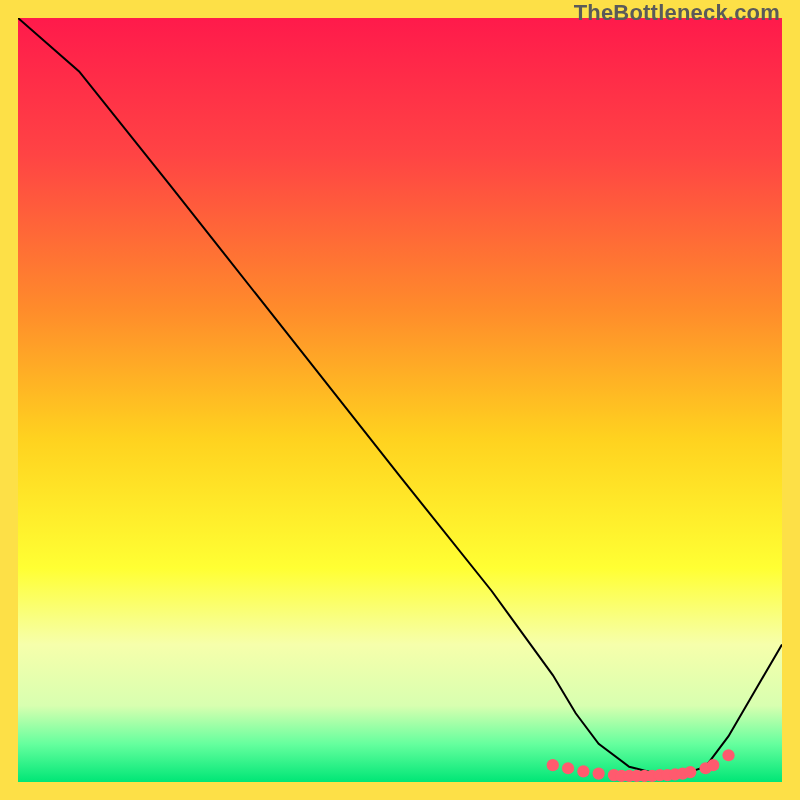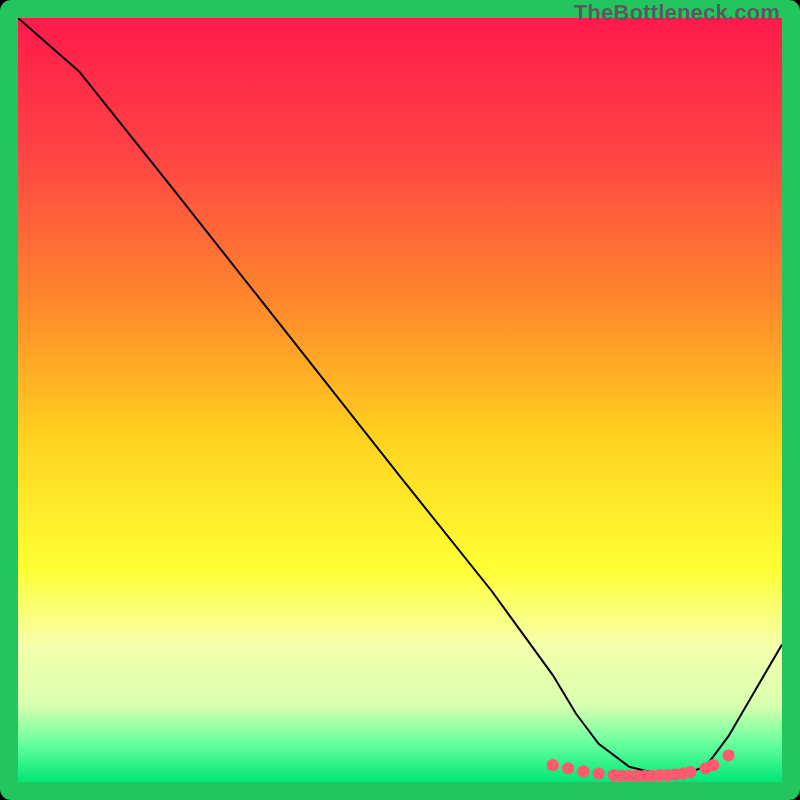--- a/index.html
+++ b/index.html
@@ -8,22 +8,21 @@
     width: 800px;
     height: 800px;
     background: #000;
     overflow: hidden;
     font-family: Arial, Helvetica, sans-serif;
   }
   .frame {
     position: relative;
     width: 800px;
     height: 800px;
-    background: #22c55e;
-    border-radius: 11px;
+    background: #fde047;
   }
   .plot {
     position: absolute;
     left: 18px;
     top: 18px;
     width: 764px;
     height: 764px;
   }
   .watermark {
     position: absolute;

